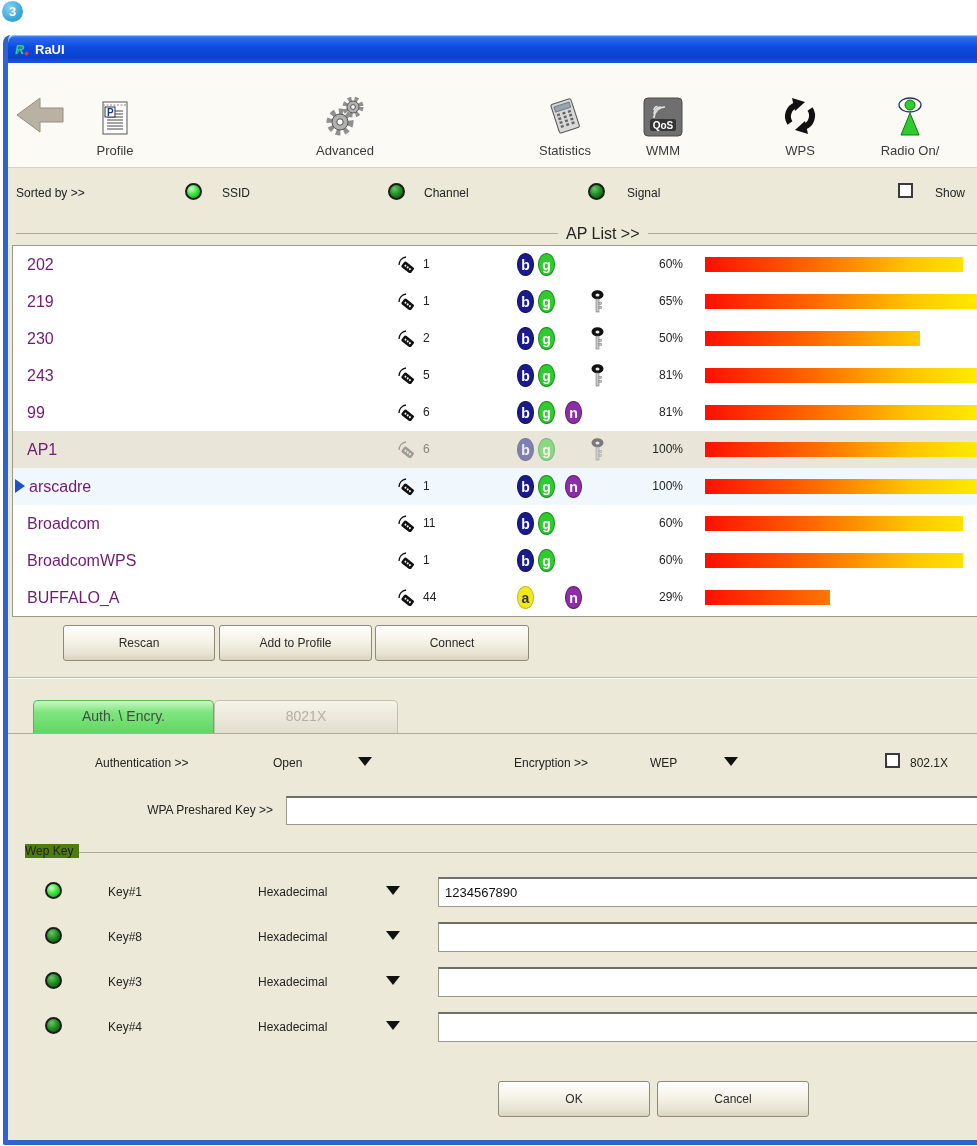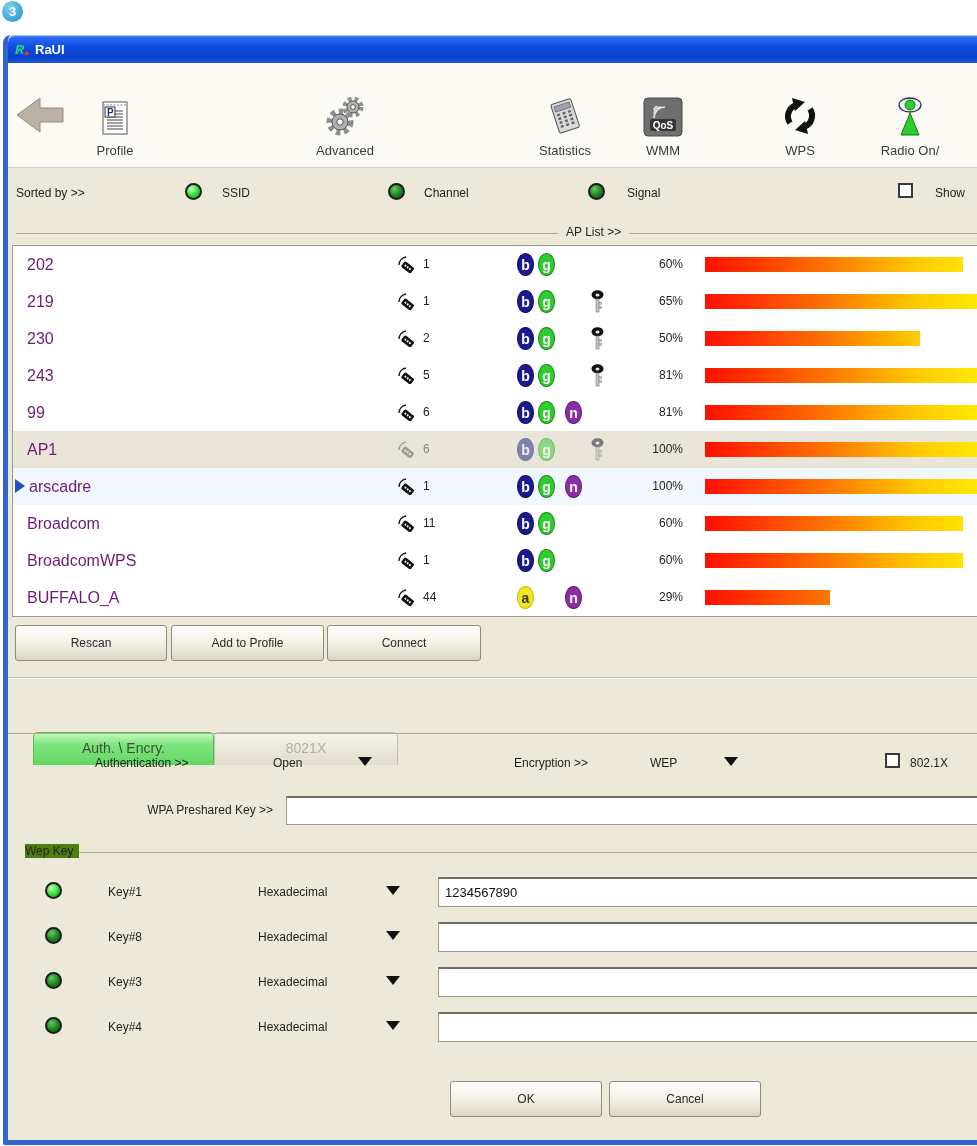--- a/index.html
+++ b/index.html
@@ -33,21 +33,21 @@
   
   .sortbar { position:absolute; top:112px; left:0; width:100%; height:42px; font-size:12px; color:#222; }
   .sortbar .txt { position:absolute; top:11px; }
   .radio { position:absolute; width:17px; height:17px; border-radius:50%; border:2px solid #1c1c1c; top:8px;
     background:radial-gradient(circle at 35% 30%, #66c866, #1e8a1e 50%, #0a4a0a); }
   .radio.on { background:radial-gradient(circle at 35% 30%, #c2ffc2, #35e035 50%, #0e9a0e); }
   .checkbox { position:absolute; width:15px; height:15px; background:#fff; border:2px solid #3a3a3a; top:8px; }
 
   
   .ap-line { position:absolute; top:170px; left:8px; right:0; border-top:1px solid #afab9b; }
-  .ap-label { position:absolute; top:162px; left:550px; background:#ece9d8; padding:0 8px; font-size:12px; color:#222; }
+  .ap-label { position:absolute; top:162px; left:550px; background:#ece9d8; padding:0 8px; font-size:16px; color:#222; }
 
   .panel { position:absolute; top:182px; left:4px; width:1062px; height:372px; background:#fff;
     border:1px solid #9c9a8c; }
   .row { position:relative; height:37px; }
   .row.dim { background:#e9e6d9; }
   .row.dim .badge, .row.dim .chan-svg, .row.dim .chnum { opacity:.5; }
   .row.sel { background:#f0f8fe; }
   .sel-arrow { position:absolute; left:2px; top:11px; width:0; height:0;
     border-left:10px solid #2050c8; border-top:7px solid transparent; border-bottom:7px solid transparent; }
   .ssid { position:absolute; left:14px; top:0; line-height:37px; font-size:16px; color:#701a75; }
@@ -62,26 +62,26 @@
   .badge.a { left:504px; background:#f2e822; border:1px solid #c9bd12; color:#333; }
   .keyicon { position:absolute; left:578px; top:7px; }
   .pct { position:absolute; left:600px; width:70px; text-align:right; line-height:37px; font-size:12px; color:#222; }
   .bar { position:absolute; left:692px; top:11px; height:15px;
     background:linear-gradient(90deg,#ff0f00 0px,#ff6a00 110px,#ffc800 210px,#ffee00 280px,#fff600 430px); }
 
   
   .xpbtn { position:absolute; height:36px; border:1px solid #8e8a7a; border-radius:3px;
     background:linear-gradient(180deg,#ffffff 0%,#f6f3ea 40%,#e8e4d2 80%,#d8d4be 100%);
     font-size:12px; color:#2a2a2a; text-align:center; line-height:34px; cursor:default;
-    font-family:"Liberation Sans",sans-serif; }
+    font-family:"Liberation Sans",sans-serif;margin-left:48px; }
 
   .groove { position:absolute; top:614px; left:0; width:100%; border-top:1px solid #c0bcac; border-bottom:1px solid #fff; }
 
   
-  .tab { position:absolute; height:33px; border-radius:5px 5px 0 0; font-size:14px; text-align:center; line-height:31px;margin-top:32px; }
+  .tab { position:absolute; height:33px; border-radius:5px 5px 0 0; font-size:14px; text-align:center; line-height:31px; }
   .tab.active { left:25px; top:637px; width:181px; background:linear-gradient(180deg,#c8f8c0,#7fe57f 35%,#63d663);
     border:1px solid #57b857; border-bottom:none; color:#3f4f3f; }
   .tab.inactive { left:206px; top:637px; width:184px; background:linear-gradient(180deg,#f6f3ea,#e2decc);
     border:1px solid #c4c0ae; border-bottom:none; color:#b4b0a0; }
   .tab-underline { position:absolute; top:670px; left:0; width:100%; border-top:1px solid #b0ac9c; }
 
   .lbl12 { position:absolute; font-size:12px; color:#222; }
   .dd-arrow { position:absolute; width:0; height:0; border-left:7px solid transparent;
     border-right:7px solid transparent; border-top:9px solid #111; }
   .xpinput { position:absolute; background:#fff; border:1px solid #9c9a8e; border-top:2px solid #716f65;

